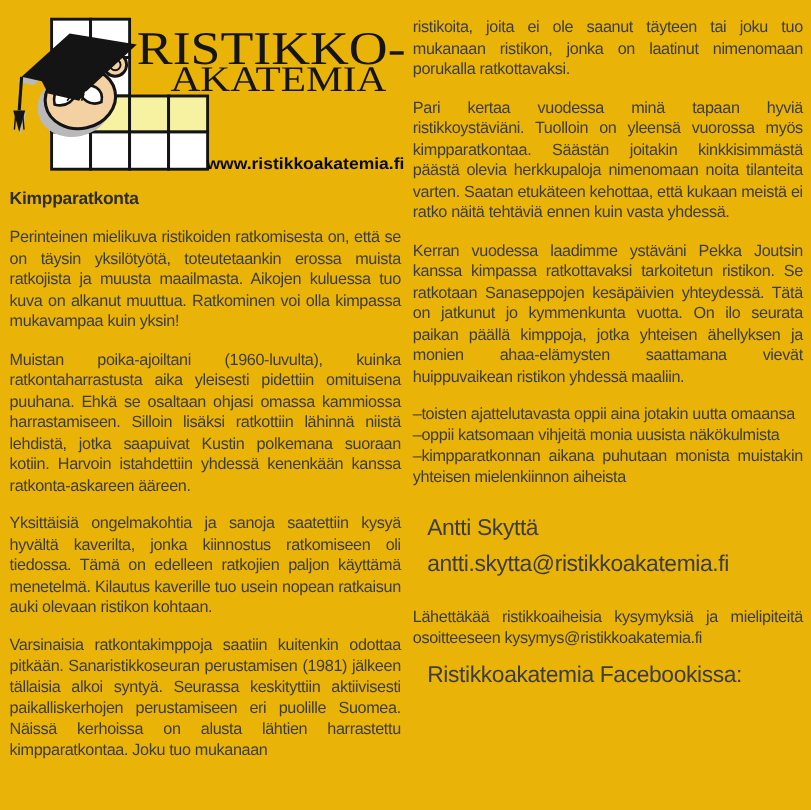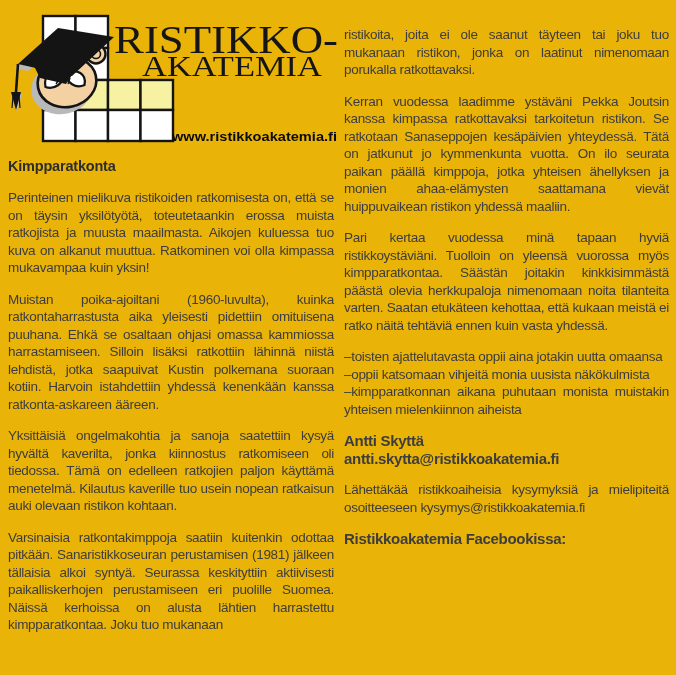--- a/index.html
+++ b/index.html
@@ -5,43 +5,43 @@
   html,body{margin:0;padding:0;}
   body{
     width:676px;height:675px;background:#ffffff;position:relative;overflow:hidden;
     font-family:"Liberation Sans","DejaVu Sans",sans-serif;
     -webkit-font-smoothing:antialiased;
   }
   .page{position:absolute;inset:0;background:#eab308;padding-left:41px;}
 
   
   .col-left{position:absolute;left:8px;top:4px;width:326px;}
-  .col-right{position:absolute;left:344px;top:26px;width:325px;}
+  .col-right{position:absolute;left:344px;top:14px;width:325px;}
 
   
   .logo-wrap{position:relative;width:330px;height:142px;}
 
   
   .heading{
     font-size:14.5px;font-weight:bold;color:#2d2d2d;
     margin:12px 0 15px 0;letter-spacing:-0.2px;
   }
   .para{
     font-size:13.5px;line-height:17.5px;color:#3d3d3d;
     text-align:justify;letter-spacing:-0.3px;
     margin:0 0 14px 0;
   }
   .para.last{margin-bottom:0;}
   .list-line{
     font-size:13.5px;line-height:17.5px;color:#3d3d3d;
     text-align:justify;letter-spacing:-0.3px;margin:0;
   }
   .plain-line{
-    font-size:15px;line-height:17.5px;color:#3d3d3d;
-    letter-spacing:-0.3px;margin:0;font-weight:bold;
+    font-size:19px;line-height:17.5px;color:#3d3d3d;
+    letter-spacing:-0.3px;margin:12px;
   }
   .block-gap{height:14px;}
 </style>
 </head>
 <body>
 
 <div class="page">
 
   <div class="col-left">
 
@@ -101,22 +101,22 @@
     <div class="heading">Kimpparatkonta</div>
 
     <p class="para">Perinteinen mielikuva ristikoiden ratkomisesta on, että se on täysin yksilötyötä, toteutetaankin erossa muista ratkojista ja muusta maailmasta. Aikojen kuluessa tuo kuva on alkanut muuttua. Ratkominen voi olla kimpassa mukavampaa kuin yksin!</p>
     <p class="para">Muistan poika-ajoiltani (1960-luvulta), kuinka ratkontaharrastusta aika yleisesti pidettiin omituisena puuhana. Ehkä se osaltaan ohjasi omassa kammiossa harrastamiseen. Silloin lisäksi ratkottiin lähinnä niistä lehdistä, jotka saapuivat Kustin polkemana suoraan kotiin. Harvoin istahdettiin yhdessä kenenkään kanssa ratkonta-askareen ääreen.</p>
     <p class="para">Yksittäisiä ongelmakohtia ja sanoja saatettiin kysyä hyvältä kaverilta, jonka kiinnostus ratkomiseen oli tiedossa. Tämä on edelleen ratkojien paljon käyttämä menetelmä. Kilautus kaverille tuo usein nopean ratkaisun auki olevaan ristikon kohtaan.</p>
     <p class="para last">Varsinaisia ratkontakimppoja saatiin kuitenkin odottaa pitkään. Sanaristikkoseuran perustamisen (1981) jälkeen tällaisia alkoi syntyä. Seurassa keskityttiin aktiivisesti paikalliskerhojen perustamiseen eri puolille Suomea. Näissä kerhoissa on alusta lähtien harrastettu kimpparatkontaa. Joku tuo mukanaan</p>
   </div>
 
   <div class="col-right">
     <p class="para">ristikoita, joita ei ole saanut täyteen tai joku tuo mukanaan ristikon, jonka on laatinut nimenomaan porukalla ratkottavaksi.</p>
+    <p class="para">Pari kertaa vuodessa minä tapaan hyviä ristikkoystäviäni. Tuolloin on yleensä vuorossa myös kimpparatkontaa. Säästän joitakin kinkkisimmästä päästä olevia herkkupaloja nimenomaan noita tilanteita varten. Saatan etukäteen kehottaa, että kukaan meistä ei ratko näitä tehtäviä ennen kuin vasta yhdessä.</p>
     <p class="para">Kerran vuodessa laadimme ystäväni Pekka Joutsin kanssa kimpassa ratkottavaksi tarkoitetun ristikon. Se ratkotaan Sanaseppojen kesäpäivien yhteydessä. Tätä on jatkunut jo kymmenkunta vuotta. On ilo seurata paikan päällä kimppoja, jotka yhteisen ähellyksen ja monien ahaa-elämysten saattamana vievät huippuvaikean ristikon yhdessä maaliin.</p>
-    <p class="para">Pari kertaa vuodessa minä tapaan hyviä ristikkoystäviäni. Tuolloin on yleensä vuorossa myös kimpparatkontaa. Säästän joitakin kinkkisimmästä päästä olevia herkkupaloja nimenomaan noita tilanteita varten. Saatan etukäteen kehottaa, että kukaan meistä ei ratko näitä tehtäviä ennen kuin vasta yhdessä.</p>
 
     <div>
       <p class="list-line">–toisten ajattelutavasta oppii aina jotakin uutta omaansa</p>
       <p class="list-line">–oppii katsomaan vihjeitä monia uusista näkökulmista</p>
       <p class="list-line">–kimpparatkonnan aikana puhutaan monista muistakin yhteisen mielenkiinnon aiheista</p>
     </div>
     <div class="block-gap"></div>
 
     <div>
       <p class="plain-line">Antti Skyttä</p>

